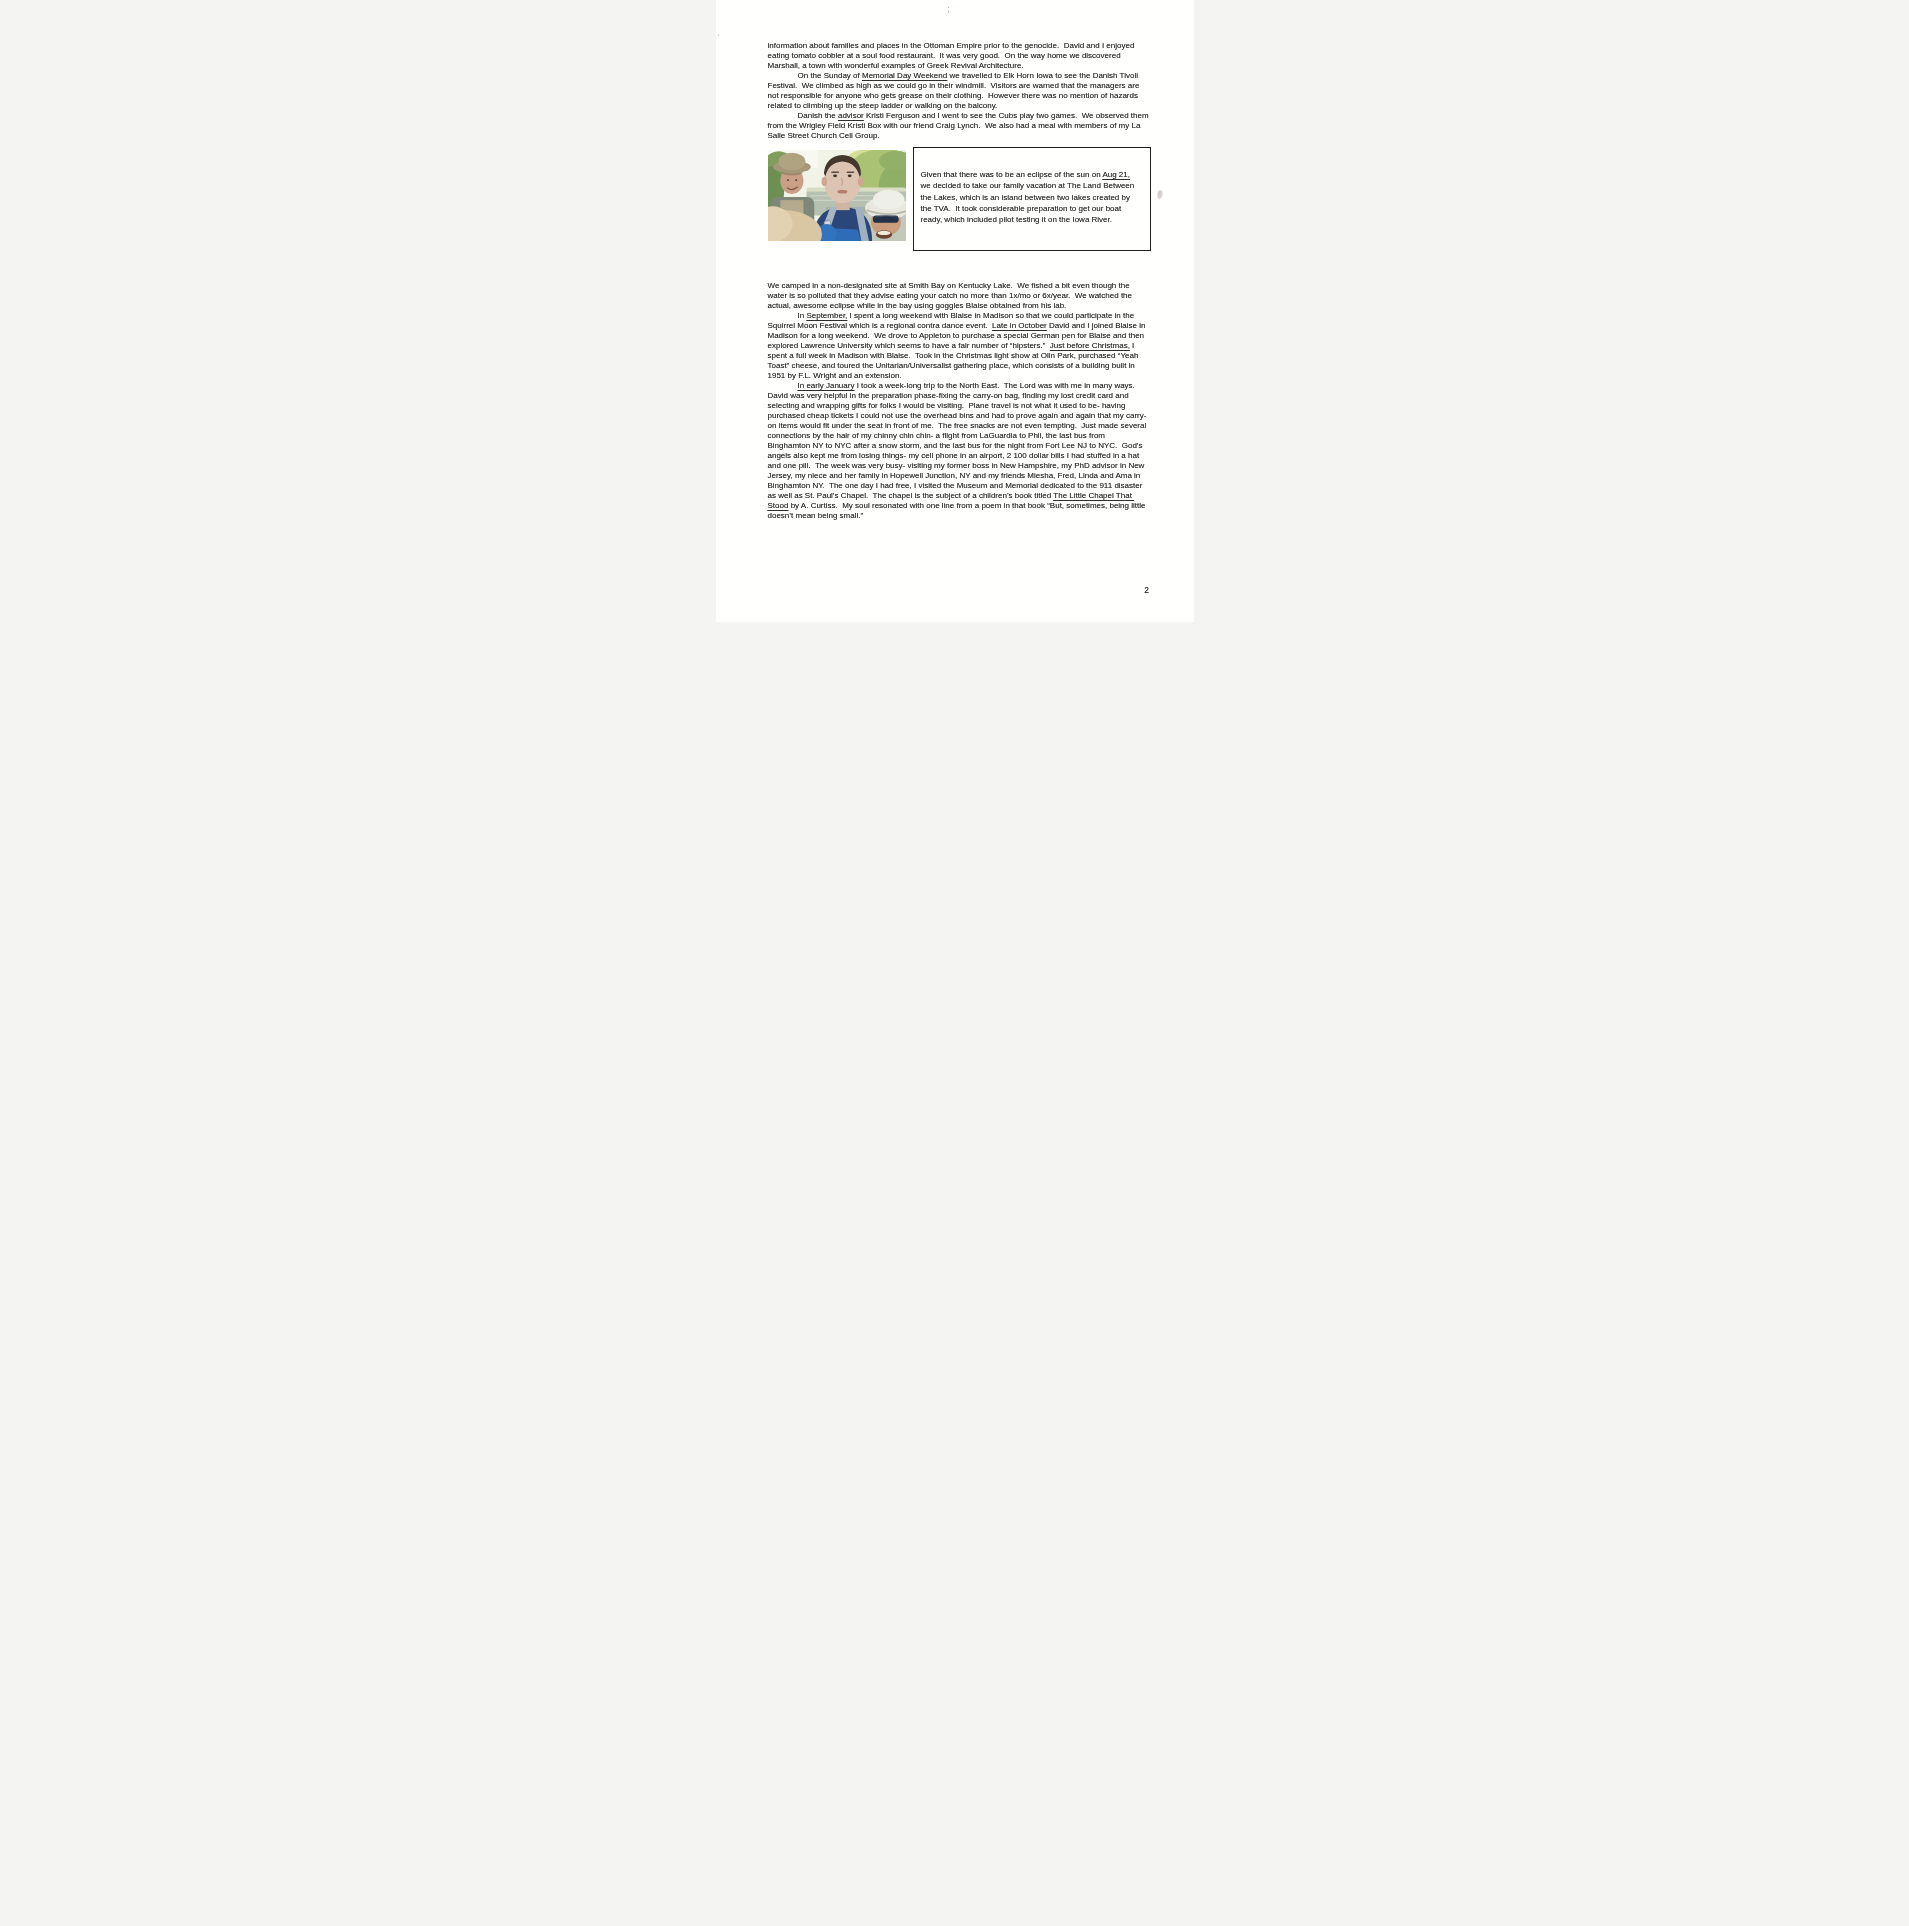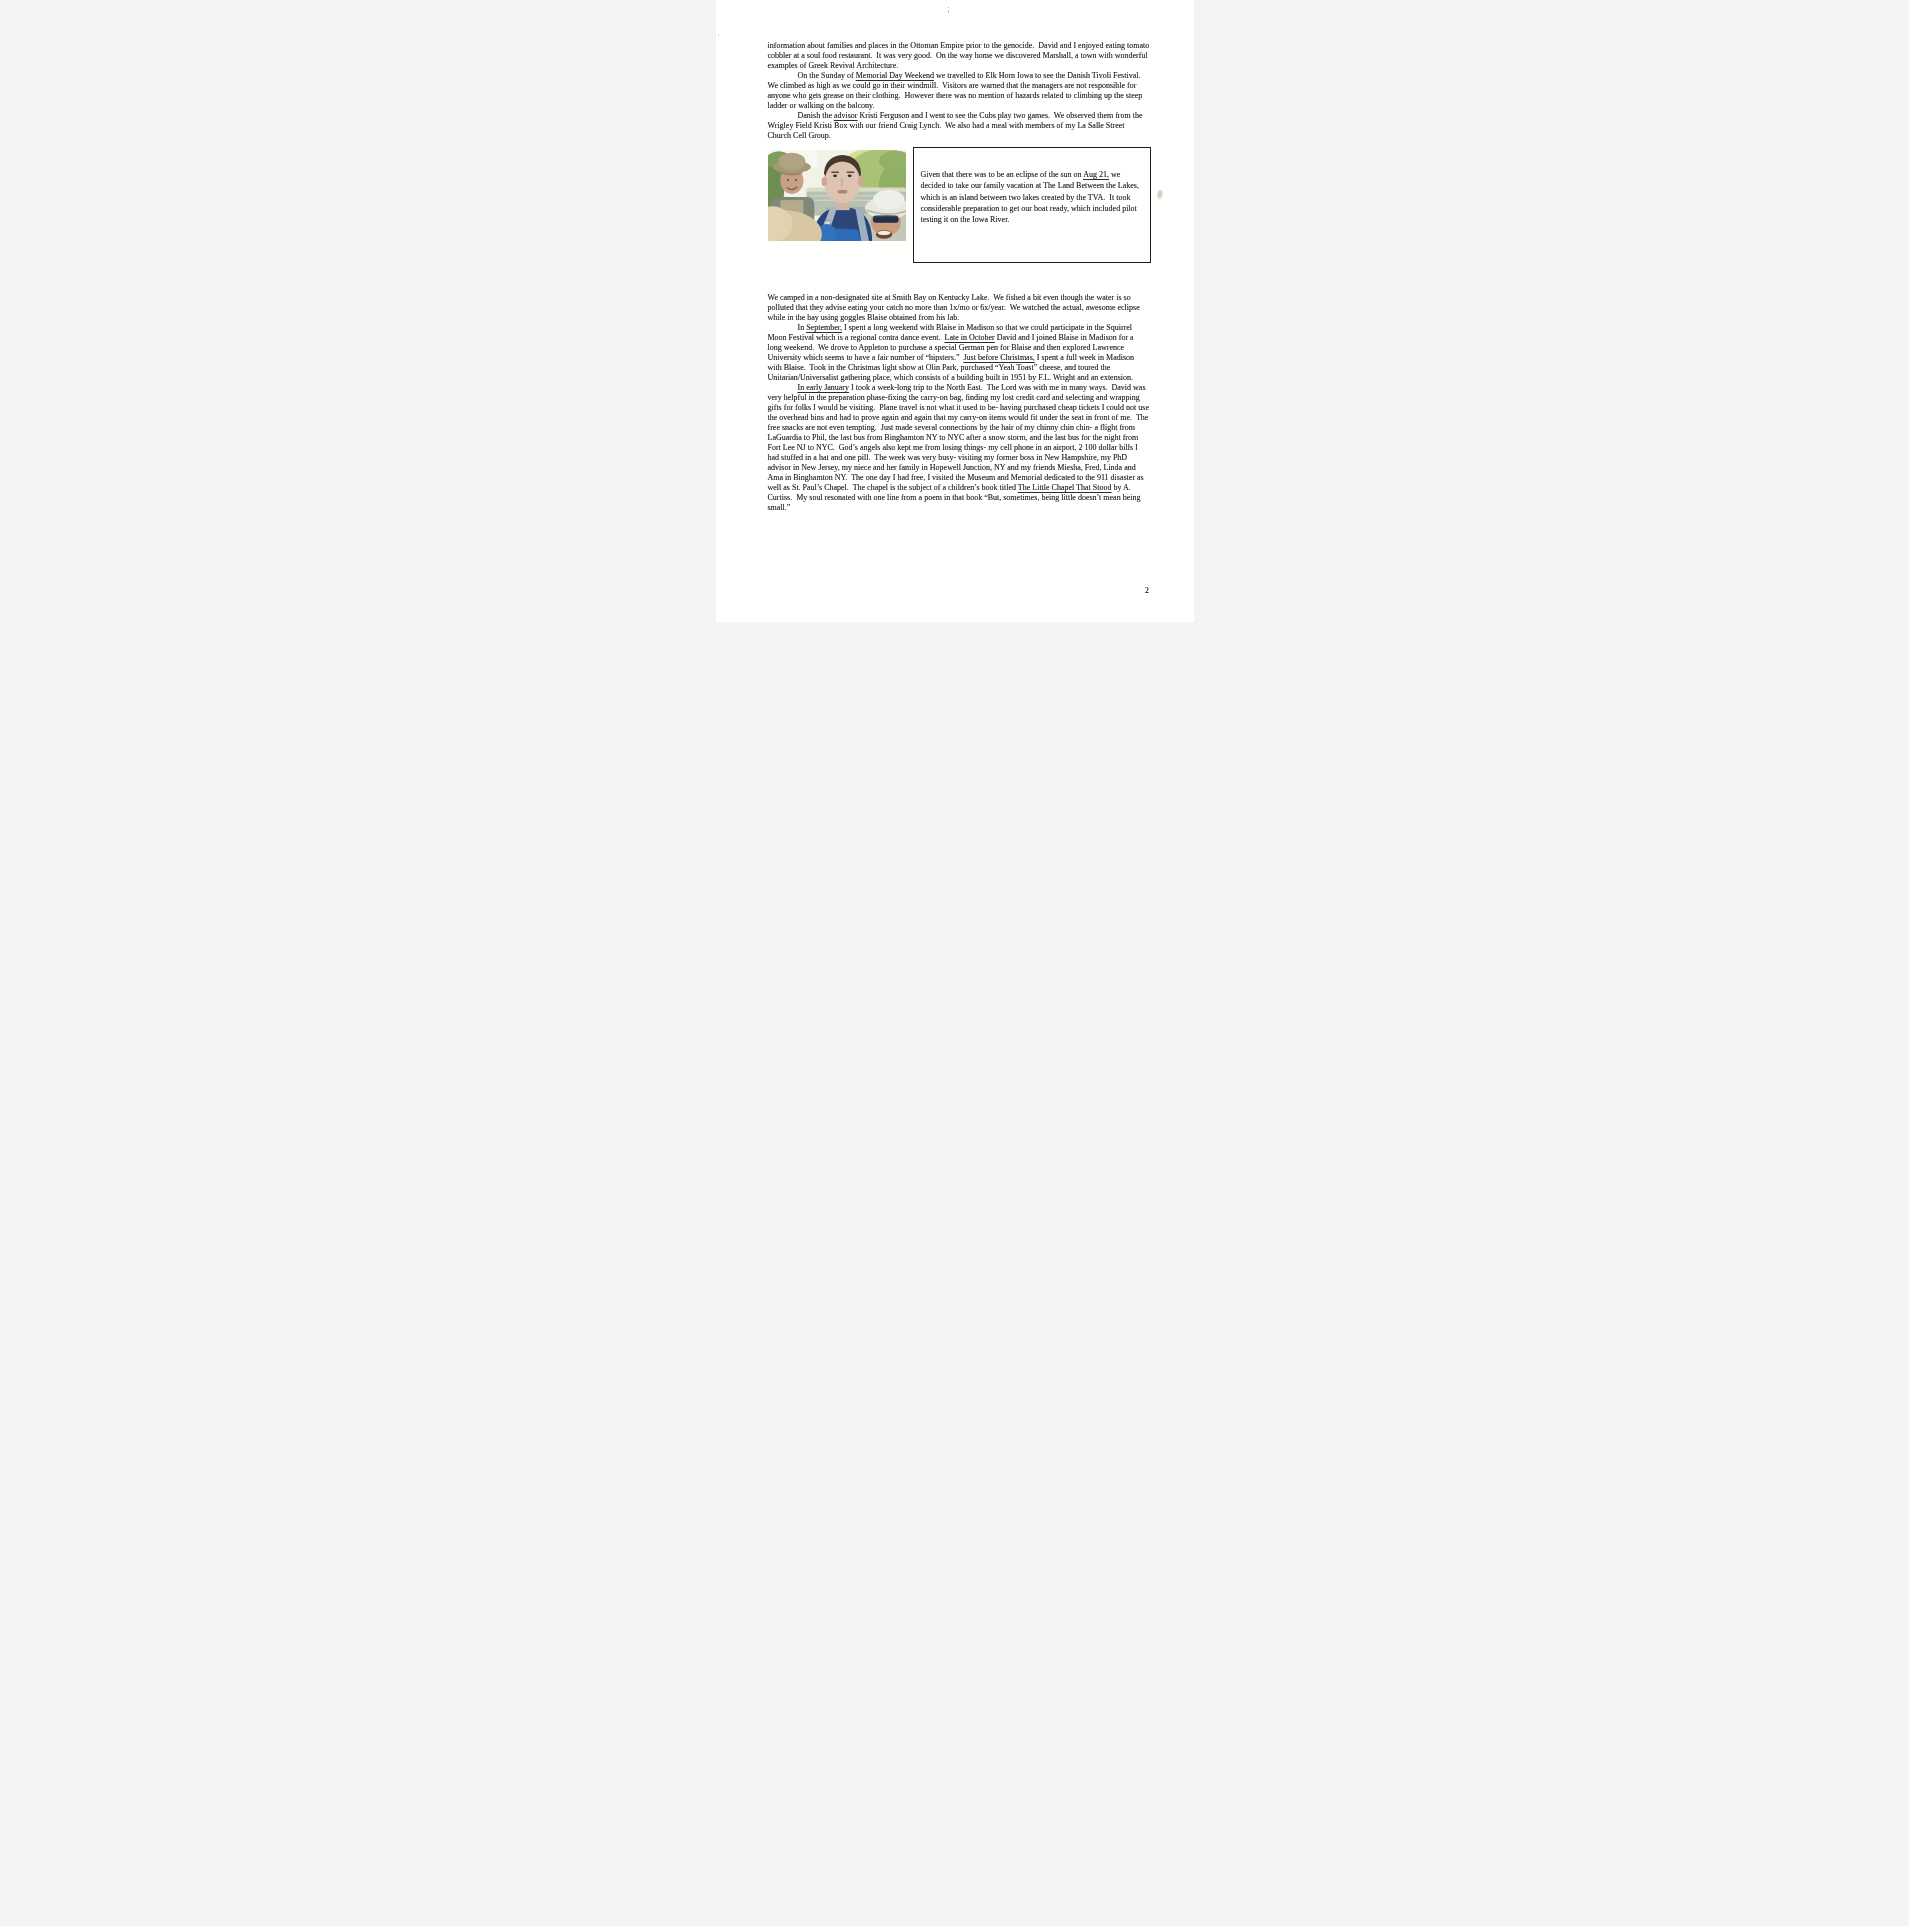--- a/index.html
+++ b/index.html
@@ -7,21 +7,21 @@
     padding: 0;
     background: #f4f4f2;
   }
   .page {
     position: relative;
     width: 478px;
     height: 622px;
     margin: 0 auto;
     background: #fffffe;
     overflow: hidden;
-    font-family: Liberation Serif, serif;
+    font-family: Liberation Sans, sans-serif;
     color: #2d2d2d;
   }
   .content {
     position: absolute;
     left: 52px;
     top: 41px;
     width: 382px;
   }
   .para {
     margin: 0;
@@ -45,21 +45,21 @@
     flex: none;
     width: 138px;
     height: 91px;
     margin-top: 2.7px;
     display: block;
   }
   .callout {
     flex: none;
     margin-left: 7px;
     width: 238px;
-    height: 116px;
+    height: 104px;
     box-sizing: border-box;
     border: 1.5px solid #1e1e1e;
     padding: 21px 7.7px 0 7px;
     background: #fffffe;
   }
   .callout-text {
     margin: 0;
     font-size: 8px;
     line-height: 11.2px;
     white-space: pre-wrap;

